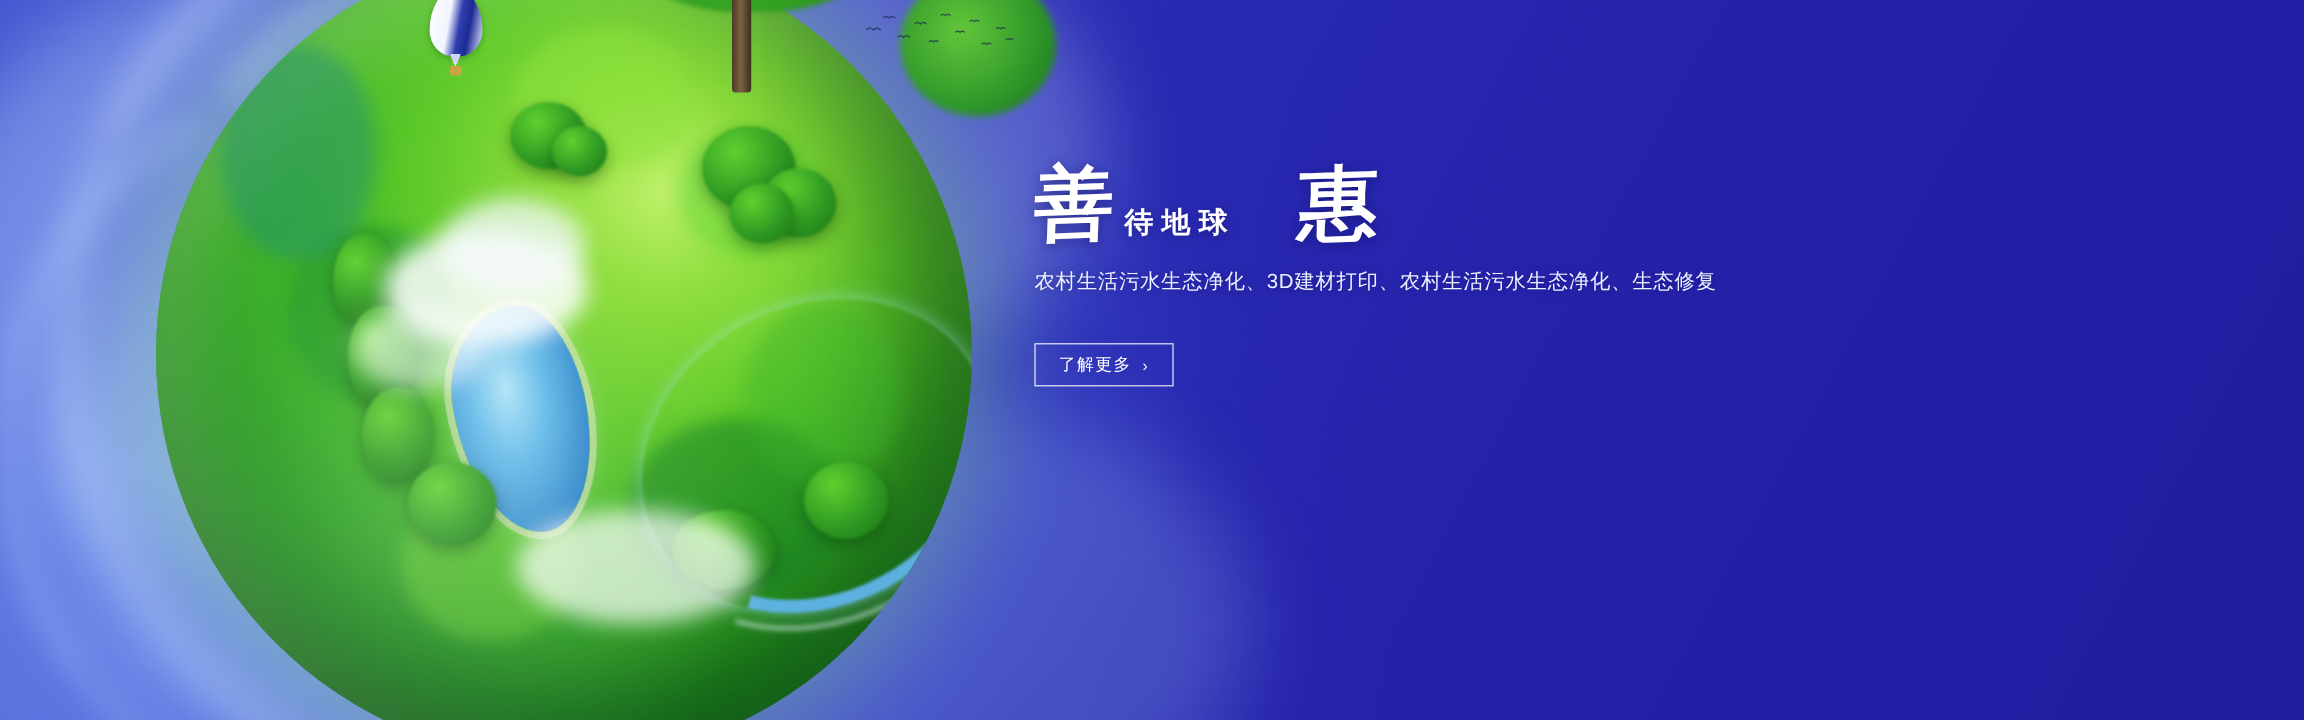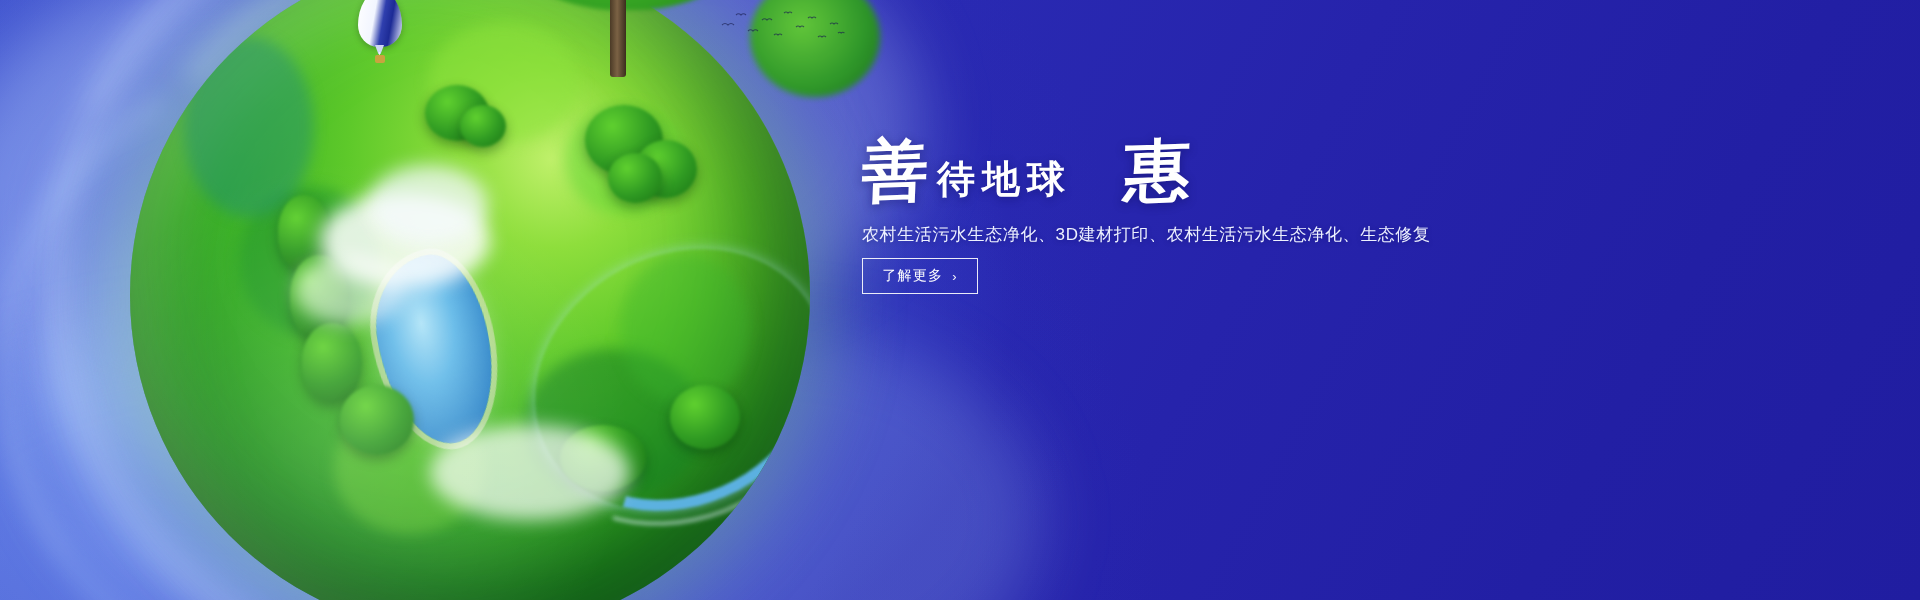--- a/index.html
+++ b/index.html
@@ -117,38 +117,38 @@
 
   .headline{ display:flex; align-items:flex-end; white-space:nowrap; height:80px; }
   .h-big{
     font-family:"Liberation Serif","DejaVu Serif",serif;
     font-size:66px; line-height:1; font-weight:700; letter-spacing:1px;
     transform:skewX(-4deg) rotate(-2deg); display:inline-block;
     text-shadow:0 2px 10px rgba(10,10,80,.45);
   }
   .h-small{
     font-family:"Liberation Serif","DejaVu Serif",serif;
-    font-size:38px; line-height:1; font-weight:700; letter-spacing:7px;
+    font-size:24px; line-height:1; font-weight:700; letter-spacing:7px;
     padding-bottom:6px; margin-left:8px;
     text-shadow:0 2px 8px rgba(10,10,80,.40);
   }
   .h-gap{ display:inline-block; width:52px; }
 
   .subtitle{
     margin-top:24px; font-size:25px; letter-spacing:7.5px; font-weight:400;
     color:#f2f5ff; white-space:nowrap;
     text-shadow:0 1px 6px rgba(10,10,80,.35);
   }
   .desc{
     margin-top:19px; font-size:17px; letter-spacing:.6px; font-weight:400;
     color:#edf1ff; white-space:nowrap;
     text-shadow:0 1px 5px rgba(10,10,80,.35);
   }
   .cta{
-    margin-top:12px; display:inline-flex; align-items:center; justify-content:center;
+    margin-top:40px; display:inline-flex; align-items:center; justify-content:center;
     gap:9px; width:116px; height:36px;
     border:1px solid rgba(255,255,255,.90); background:transparent;
     color:#ffffff; font-size:14px; letter-spacing:1.2px; cursor:pointer;
   }
   .cta .chev{ font-size:13px; opacity:.95; }
 </style>
 </head>
 <body>
 
 <div class="banner">

